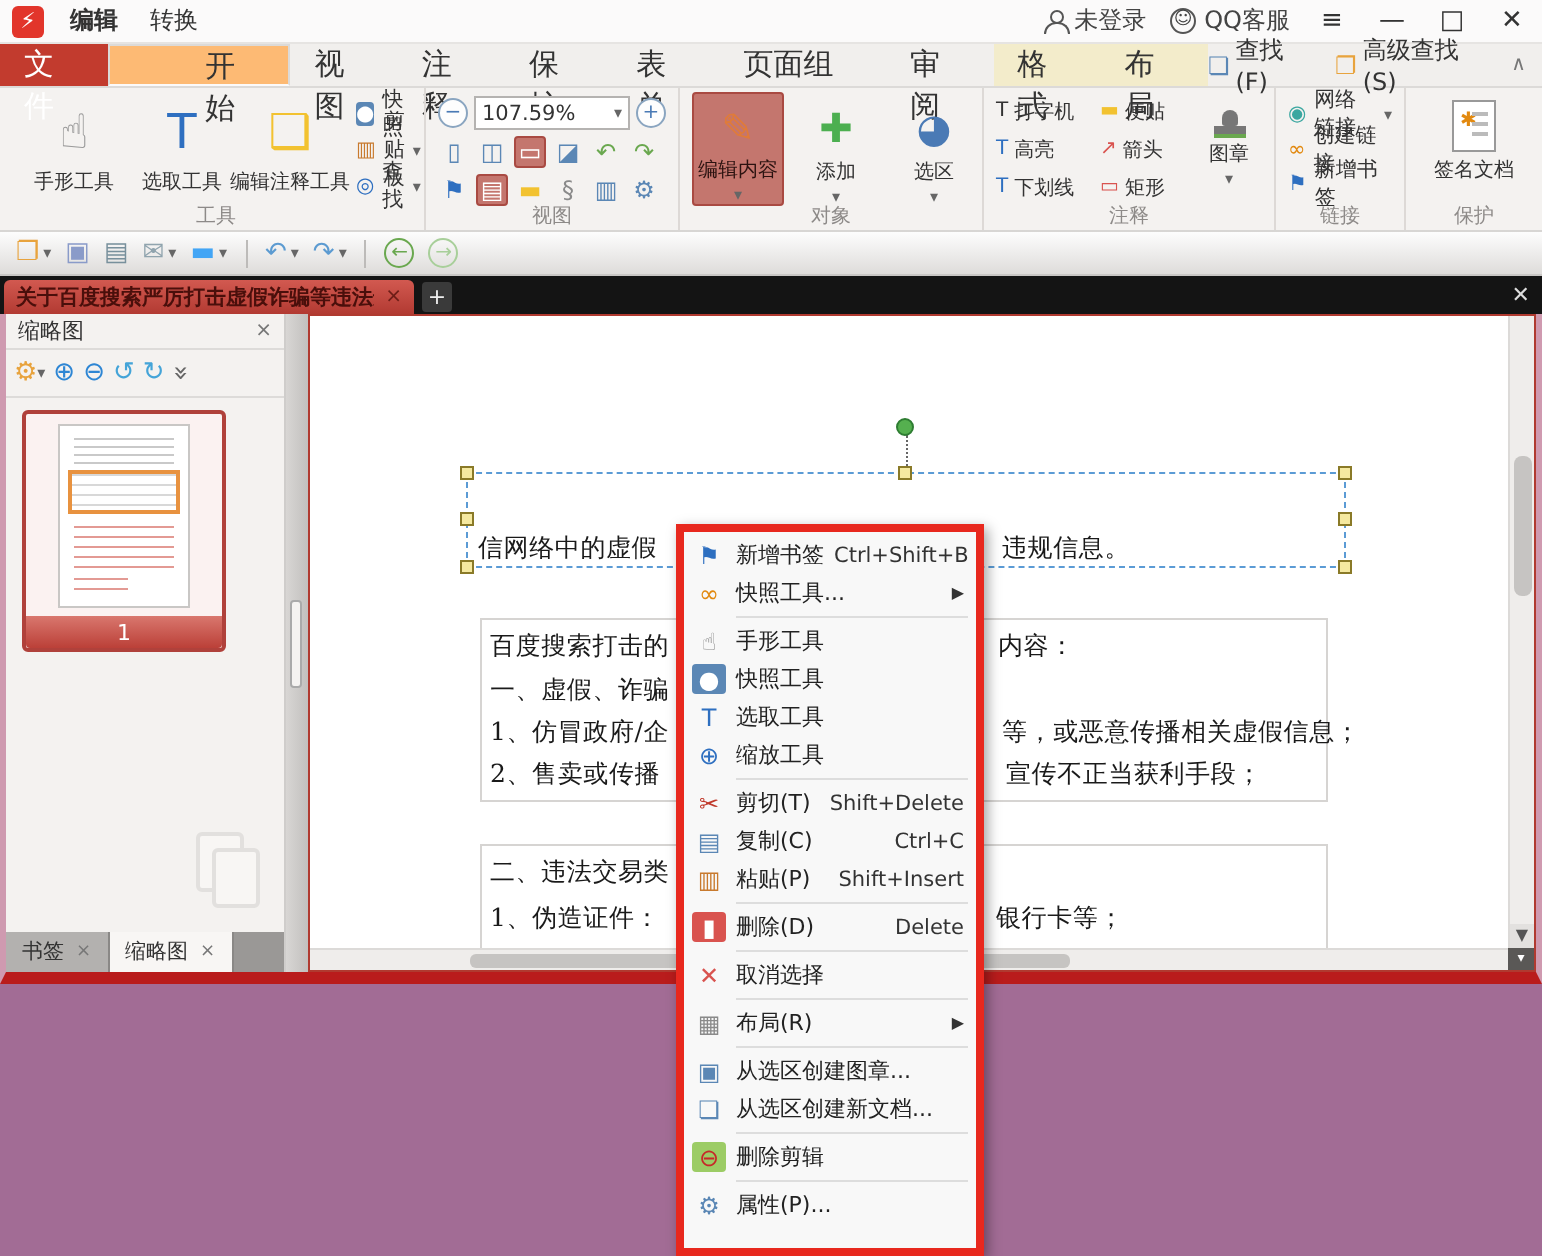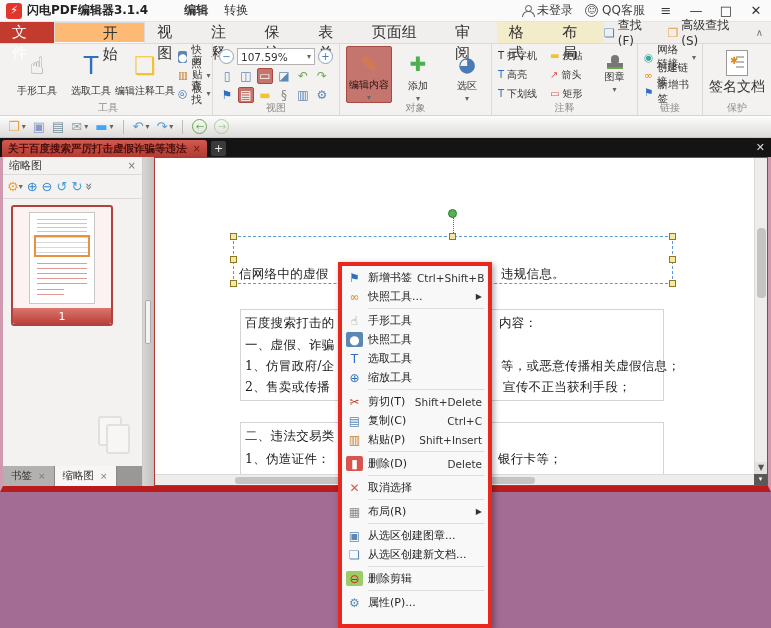--- a/index.html
+++ b/index.html
@@ -143,21 +143,20 @@
   .csep { height:1px; background:#ddd; margin:2px 4px 2px 26px; flex:none; }
 </style>
 </head>
 <body>
 
 <div id="app">
   <div class="window">
 
     <div class="titlebar">
       <div class="logo">⚡</div>
-      <div class="apptitle">闪电PDF编辑器3.1.4</div>
       <div class="modetab act">编辑</div>
       <div class="modetab">转换</div>
       <div class="tb-right">
         <div class="tb-item">
           <span class="person"></span>
           <span>未登录</span>
         </div>
         <div class="tb-item">
           <span class="smiley">☺</span>
           <span>QQ客服</span>
@@ -330,21 +329,21 @@
               <span class="chip" style="color: rgb(46, 111, 192);">⚑</span>
               <span>新增书签</span>
             </div>
           </div>
         <div class="glabel">链接</div>
       </div>
 
       <div class="rgroup" style="width:70px">
         <div class="protbtn">
           <span class="cert"></span>
-          <span style="font-size:14px">签名文档</span>
+          <span style="font-size:10px">签名文档</span>
         </div>
         <div class="glabel">保护</div>
       </div>
     </div>
 
     <div class="quickbar">
         <div class="qitem">
           <span class="chip" style="color: rgb(232, 163, 61);">❐</span>
           <span class="dd">▾</span>
         </div>

